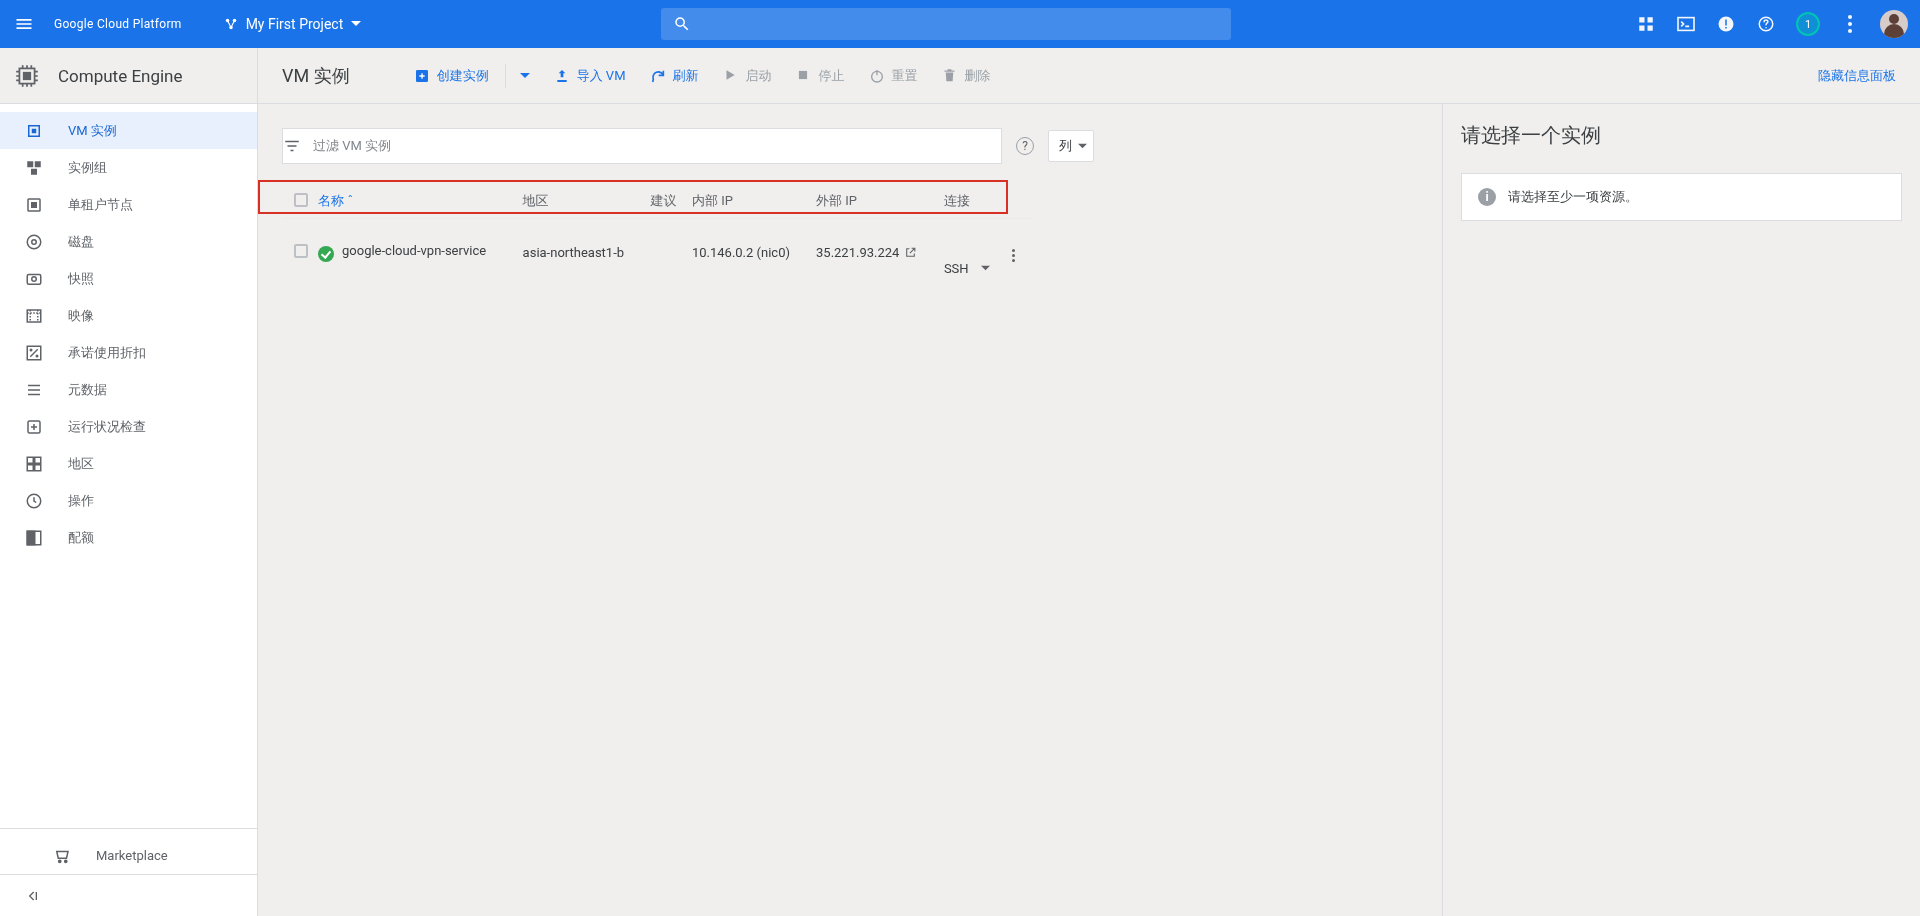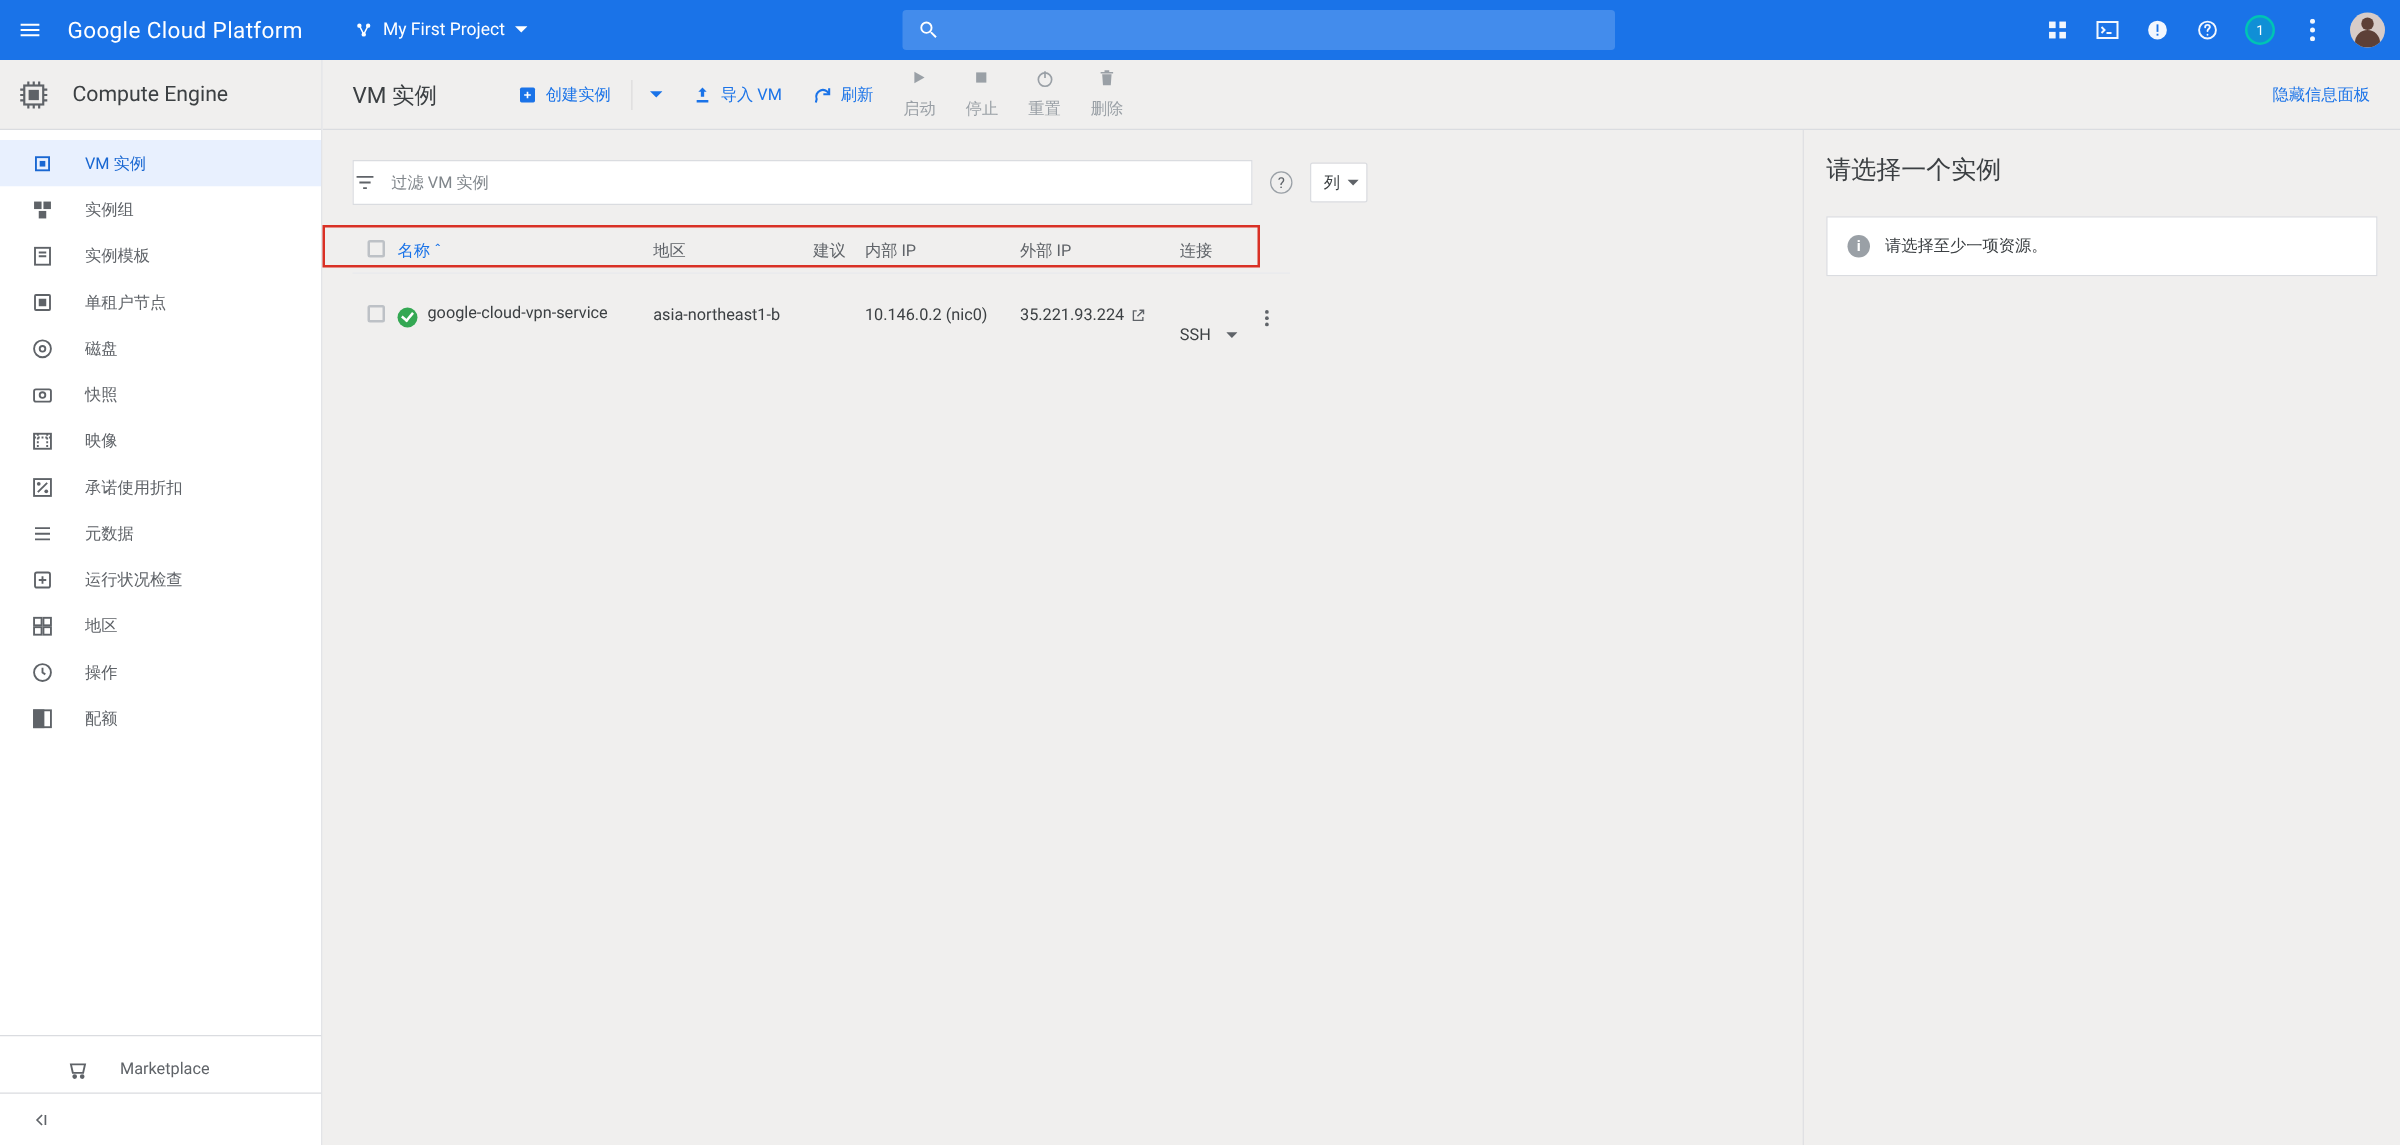--- a/index.html
+++ b/index.html
@@ -1,20 +1,20 @@
 <!DOCTYPE html>
 <html><head>
 <meta charset="utf-8">
 <style>
   * { box-sizing: border-box; margin: 0; padding: 0; }
   body { font-family: Roboto, "Helvetica Neue", Arial, sans-serif; background: #f0efee; color: #3c4043; width: 1920px; height: 916px; overflow: hidden; font-size: 13px; }
   .topbar { height: 48px; background: #1a73e8; display: flex; align-items: center; color: #fff; padding: 0 12px; }
   .topbar .left { display: flex; align-items: center; gap: 18px; }
   .menu-icon { width: 24px; height: 24px; display: inline-flex; align-items: center; justify-content: center; cursor: pointer; }
-  .logo-text { font-size: 18px; font-weight: 400; letter-spacing: 0.3px; white-space: nowrap; }
+  .logo-text { font-size: 12px; font-weight: 400; letter-spacing: 0.3px; white-space: nowrap; }
   .project-select { display: flex; align-items: center; gap: 8px; margin-left: 24px; cursor: pointer; font-size: 14px; }
   .searchbox { margin-left: 300px; width: 570px; height: 32px; background: rgba(255,255,255,0.18); border-radius: 3px; display: flex; align-items: center; padding: 0 12px; }
   .topbar .right { margin-left: auto; display: flex; align-items: center; gap: 20px; }
   .righticon { width: 20px; height: 20px; display: inline-flex; align-items: center; justify-content: center; cursor: pointer; opacity: 0.95; }
   .badge-circle { width: 24px; height: 24px; border-radius: 50%; border: 2px solid #00c4b4; display: flex; align-items: center; justify-content: center; color: #fff; font-size: 11px; background: rgba(0,196,180,0.35); }
   .avatar { width: 28px; height: 28px; border-radius: 50%; background: #d7ccc8; display: inline-block; position: relative; overflow: hidden; }
   .avatar::after { content: ""; position: absolute; width: 10px; height: 10px; background: #5d4037; border-radius: 50%; top: 4px; left: 9px; }
   .avatar::before { content: ""; position: absolute; width: 20px; height: 14px; background: #5d4037; border-radius: 10px 10px 0 0; top: 14px; left: 4px; }
 
   .body-row { display: flex; height: calc(916px - 48px); }
@@ -31,21 +31,21 @@
   .nav-item:first-child { margin-top: 8px; }
   .nav-ico { width: 18px; height: 18px; fill: #5f6368; flex-shrink: 0; display: inline-flex; align-items: center; justify-content: center; }
   .sidebar-foot { border-top: 1px solid #dadce0; padding-left: 28px; }
   .collapse { height: 42px; display: flex; align-items: center; padding-left: 25px; border-top: 1px solid #dadce0; cursor: pointer; }
 
   .main { flex: 1; display: flex; flex-direction: column; }
 
   .actionbar { height: 56px; background: #f0efee; border-bottom: 1px solid #dadce0; display: flex; align-items: center; padding: 0 24px; gap: 24px; }
   .page-title { font-size: 18px; color: #3c4043; margin-right: 40px; white-space: nowrap; }
   .action-btn { display: inline-flex; align-items: center; gap: 7px; font-size: 13px; cursor: pointer; color: #1a73e8; white-space: nowrap; }
-  .action-btn.disabled { color: #9aa0a6; cursor: default; flex-direction: column; }
+  .action-btn.disabled { color: #9aa0a6; cursor: default; }
   .action-btn .ico { width: 16px; height: 16px; display: inline-flex; }
   .dropdown-sep { width: 1px; height: 24px; background: #dcdcdc; margin-left: -8px; }
   .hide-panel { margin-left: auto; color: #1a73e8; font-size: 13px; cursor: pointer; }
 
   .content-row { flex: 1; display: flex; }
   .list-area { flex: 1; padding: 24px; background: #f0efee; }
   .filterbar { display: flex; align-items: center; gap: 14px; }
   .filter-input { flex: 1; height: 36px; border: 1px solid #dadce0; background: #fff; display: flex; align-items: center; padding: 0 0; gap: 12px; color: #5f6368; max-width: 720px; cursor: text; }
   .qmark { width: 18px; height: 18px; border: 1px solid #9aa0a6; border-radius: 50%; display: flex; align-items: center; justify-content: center; font-size: 12px; color: #5f6368; cursor: pointer; }
   .col-select { height: 32px; border: 1px solid #dadce0; background: #fff; display: inline-flex; align-items: center; padding: 0 6px 0 10px; font-size: 13px; color: #3c4043; cursor: pointer; gap: 6px; border-radius: 2px; }
@@ -170,29 +170,20 @@
         </div>
       <div class="nav-item">
           <span class="nav-ico">
             <svg width="18" height="18" viewBox="0 0 24 24" fill="currentColor">
               <rect x="3" y="3" width="8" height="8"></rect>
               <rect x="13" y="3" width="8" height="8"></rect>
               <rect x="8" y="13" width="8" height="8"></rect>
             </svg>
           </span>
           <span>实例组</span>
-        </div>
-      <div class="nav-item">
-          <span class="nav-ico">
-            <svg width="18" height="18" viewBox="0 0 24 24" fill="none" stroke="currentColor" stroke-width="2">
-              <rect x="4" y="3" width="16" height="18"></rect>
-              <path d="M8 8h8M8 12h8"></path>
-            </svg>
-          </span>
-          <span>实例模板</span>
         </div>
       <div class="nav-item">
           <span class="nav-ico">
             <svg width="18" height="18" viewBox="0 0 24 24" fill="none" stroke="currentColor" stroke-width="2">
               <rect x="4" y="4" width="16" height="16" rx="1"></rect>
               <rect x="9" y="9" width="6" height="6" fill="currentColor"></rect>
             </svg>
           </span>
           <span>单租户节点</span>
         </div>

